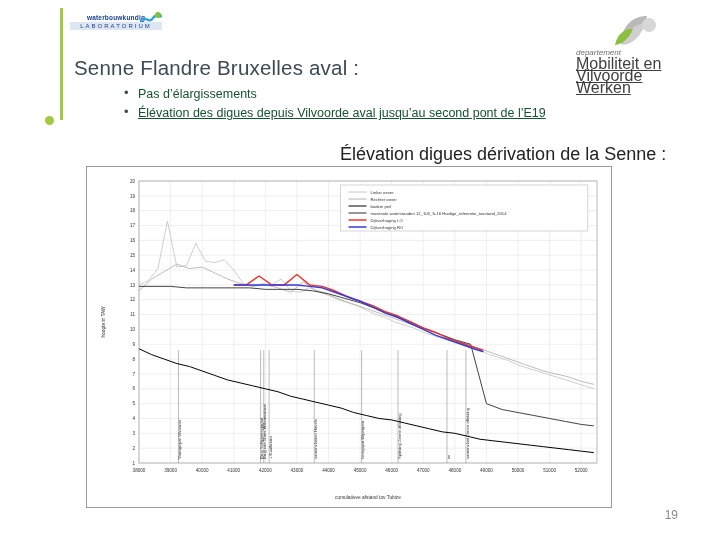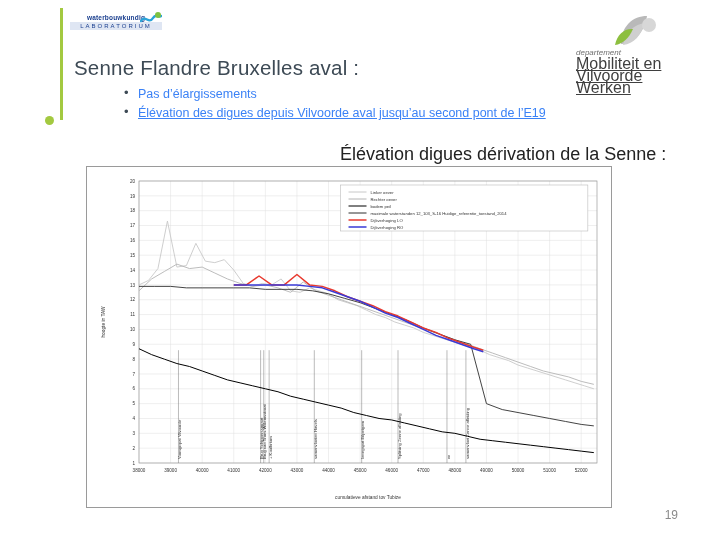--- a/index.html
+++ b/index.html
@@ -50,21 +50,21 @@
   
   .title {
     position:absolute; left:74px; top:56px; width:520px;
     font-size:20.5px; font-weight:normal; color:#3d4a55;
     letter-spacing:0.2px;
   }
 
   
   .bullets { position:absolute; left:122px; top:86px; width:560px; }
   .bullet { position:relative; padding-left:16px; margin-bottom:3px;
-            font-size:12.5px; color:#3b82f6; line-height:16px; }
+            font-size:12.5px; color:#14532d; line-height:16px; }
   .bullet:before {
     content:"\2022"; position:absolute; left:2px; top:-1px;
     color:#3d4a55; font-size:13px;
   }
   .bullet.underline span { text-decoration:underline; }
 
   
   .chart-caption {
     position:absolute; left:340px; top:144px; width:360px;
     font-size:18px; color:#222;

